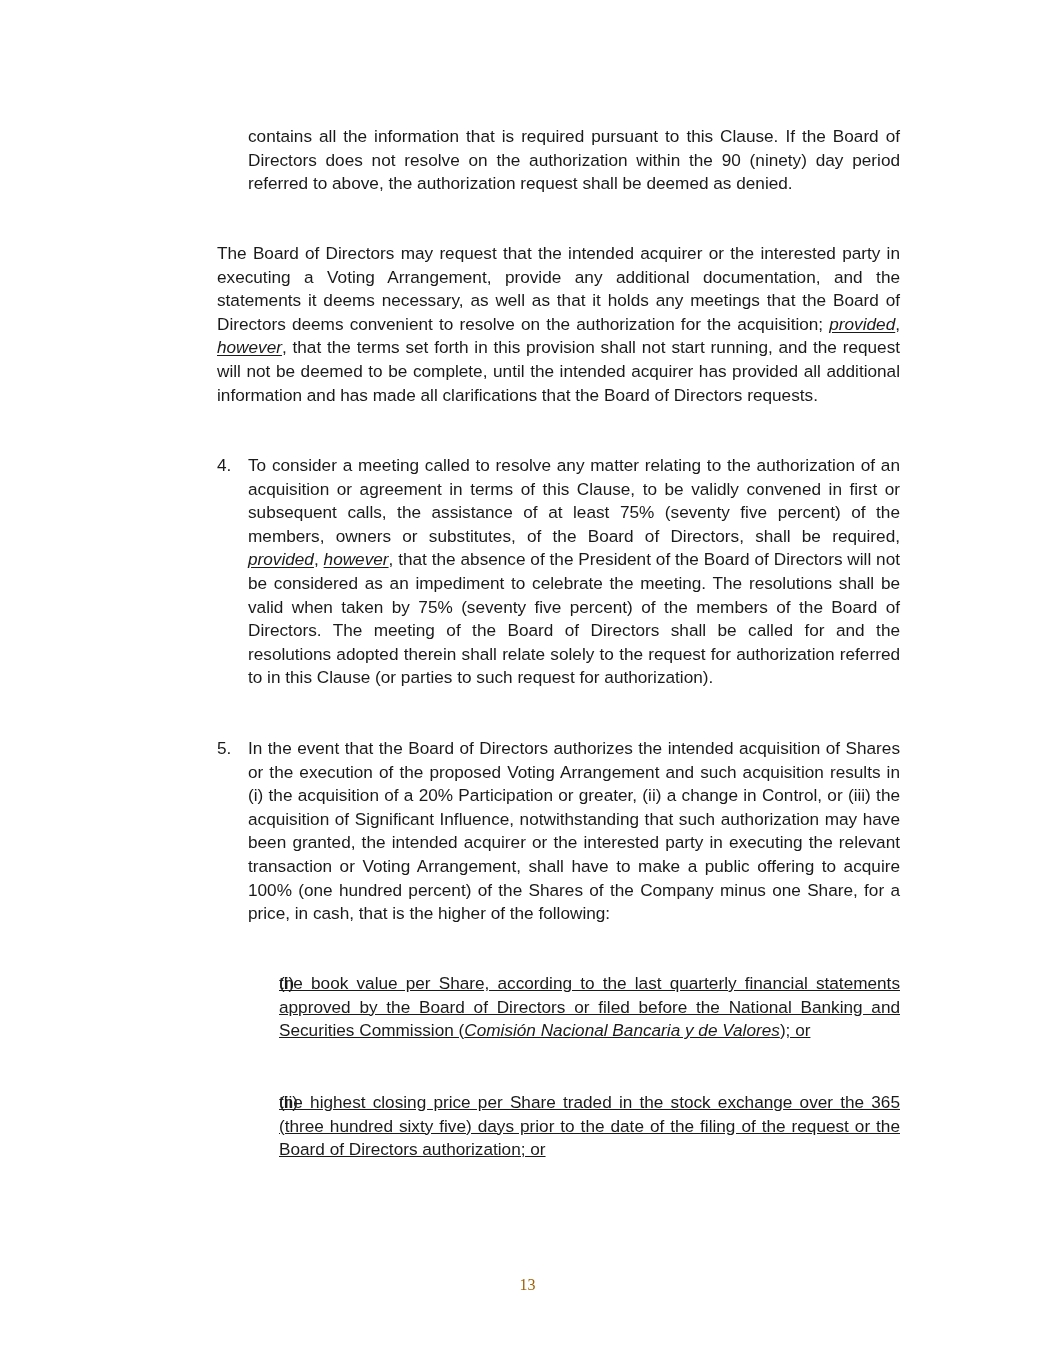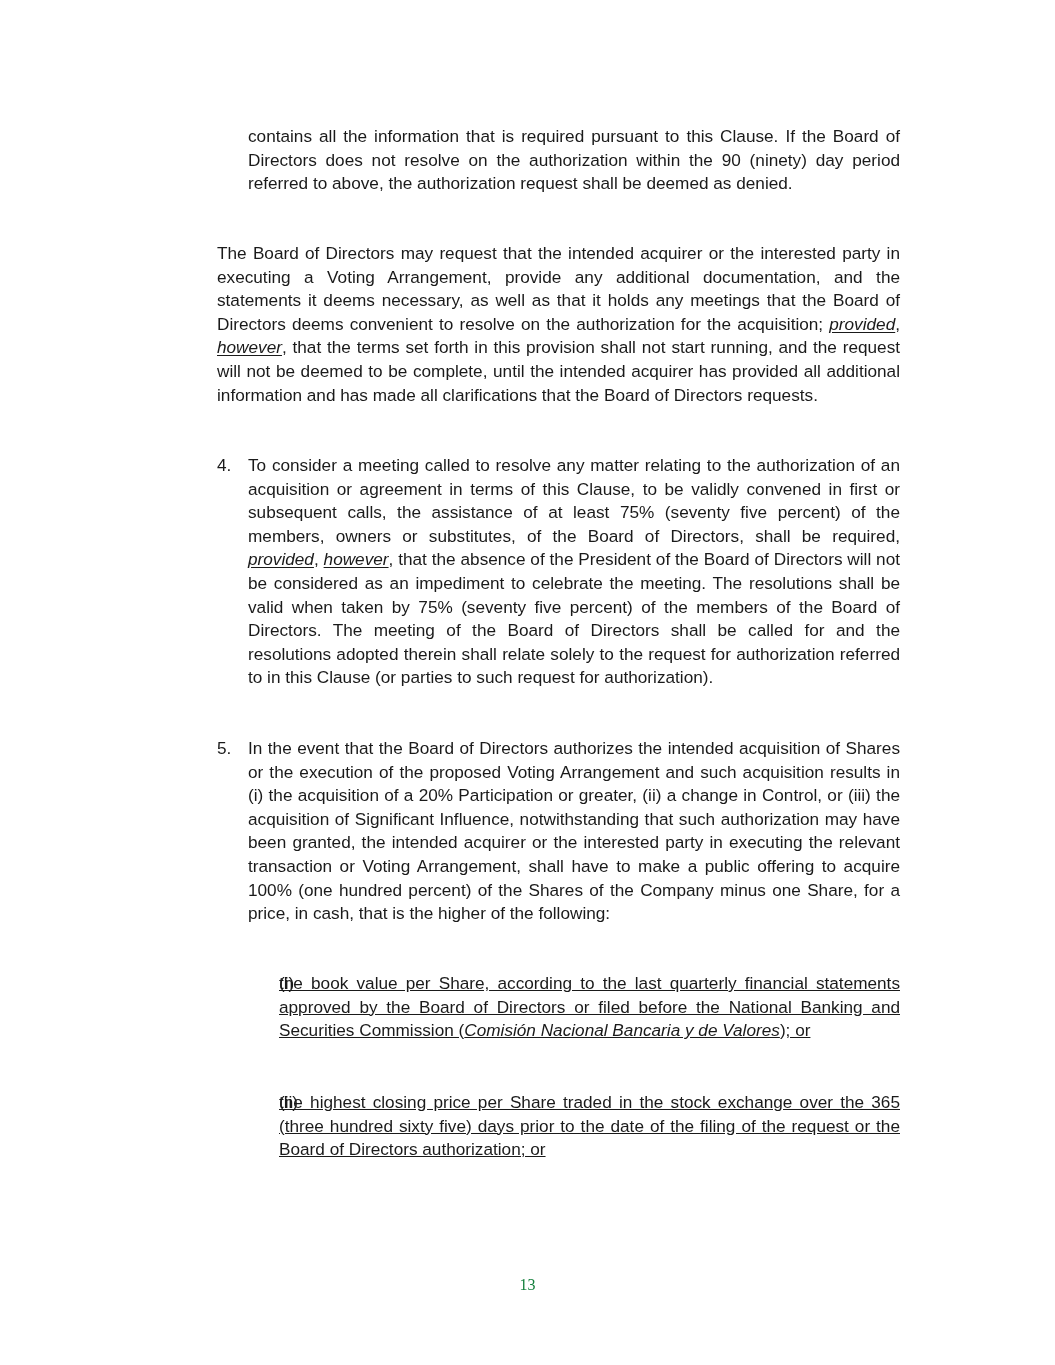--- a/index.html
+++ b/index.html
@@ -79,21 +79,21 @@
     .sub-iii { top: 1186px; }
 
     .page-number {
       position: absolute;
       left: 0;
       width: 1055px;
       top: 1273px;
       text-align: center;
       font-family: "Liberation Serif", "DejaVu Serif", serif;
       font-size: 16px;
-      color: #15803d;
+      color: #a16207;
     }
   </style>
 </head>
 <body>
 
 <div class="page">
 
   <p class="cont-block">contains all the information that is required pursuant to this Clause. If the Board of Directors does not resolve on the authorization within the 90 (ninety) day period referred to above, the authorization request shall be deemed as denied.</p>
 
   <p class="para-block"><span>The Board of Directors may request that the intended acquirer or the interested party in executing a Voting Arrangement, provide any additional documentation, and the statements it deems necessary, as well as that it holds any meetings that the Board of Directors deems convenient to resolve on the authorization for the acquisition; </span><span class="u">provided</span><span>, </span><span class="u">however</span><span>, that the terms set forth in this provision shall not start running, and the request will not be deemed to be complete, until the intended acquirer has provided all additional information and has made all clarifications that the Board of Directors requests.</span></p>

